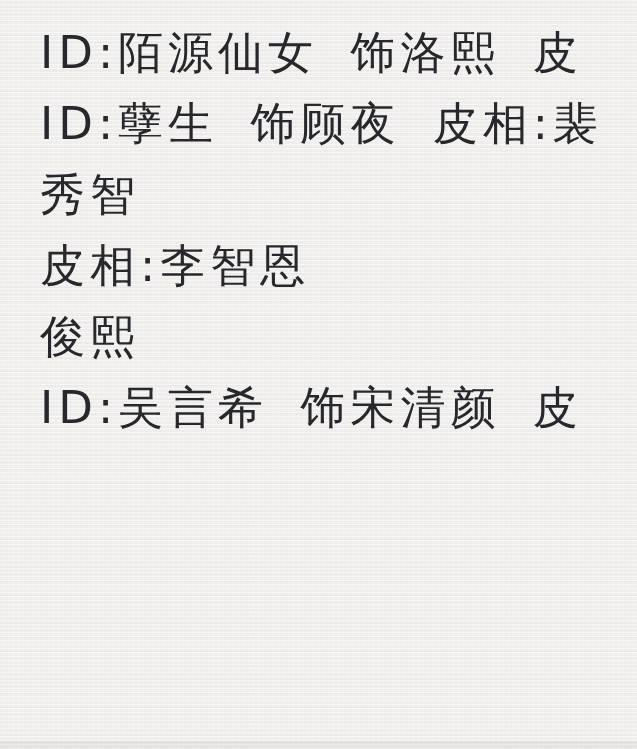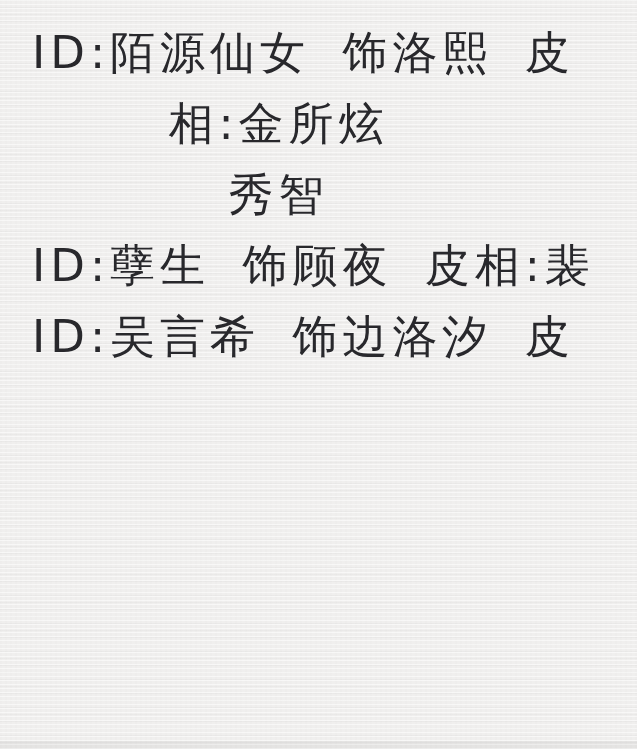--- a/index.html
+++ b/index.html
@@ -21,22 +21,21 @@
         rgba(0,0,0,0.022) 0px, rgba(0,0,0,0.022) 1px,
         rgba(0,0,0,0) 1px, rgba(0,0,0,0) 7px),
       repeating-linear-gradient(90deg,
         rgba(0,0,0,0.008) 0px, rgba(0,0,0,0.008) 2px,
         rgba(0,0,0,0) 2px, rgba(0,0,0,0) 5px);
   }
   .note {
     box-sizing: border-box;
     width: 527px;
     height: 749px;
-    padding: 17px 2px 0 32px;
-    text-align: center;
+    padding: 17px 2px 0 40px;
   }
   .note-line {
     font-family: "DejaVu Sans", sans-serif;
     font-size: 45px;
     line-height: 71px;
     letter-spacing: 5px;
     word-spacing: 13px;
     color: #28282c;
     white-space: nowrap;
     
@@ -51,18 +50,19 @@
     height: 8px;
     background: rgba(0,0,0,0.045);
     pointer-events: none;
   }
 </style>
 </head>
 <body>
 
 <div class="note">
   <div class="note-line">ID:陌源仙女 饰洛熙 皮</div>
-  <div class="note-line">相:金所炫</div>
+  <div class="note-line">ID:孽生 饰顾夜 皮相:裴</div>
   <div class="note-line">秀智</div>
-  <div class="note-line">ID:孽生 饰顾夜 皮相:裴</div>
-  <div class="note-line">ID:吴言希 饰边洛汐 皮</div>
+  <div class="note-line">皮相:李智恩</div>
+  <div class="note-line">俊熙</div>
+  <div class="note-line">ID:吴言希 饰宋清颜 皮</div>
 </div>
 <div class="bottom-shade"></div>
 
 </body></html>

